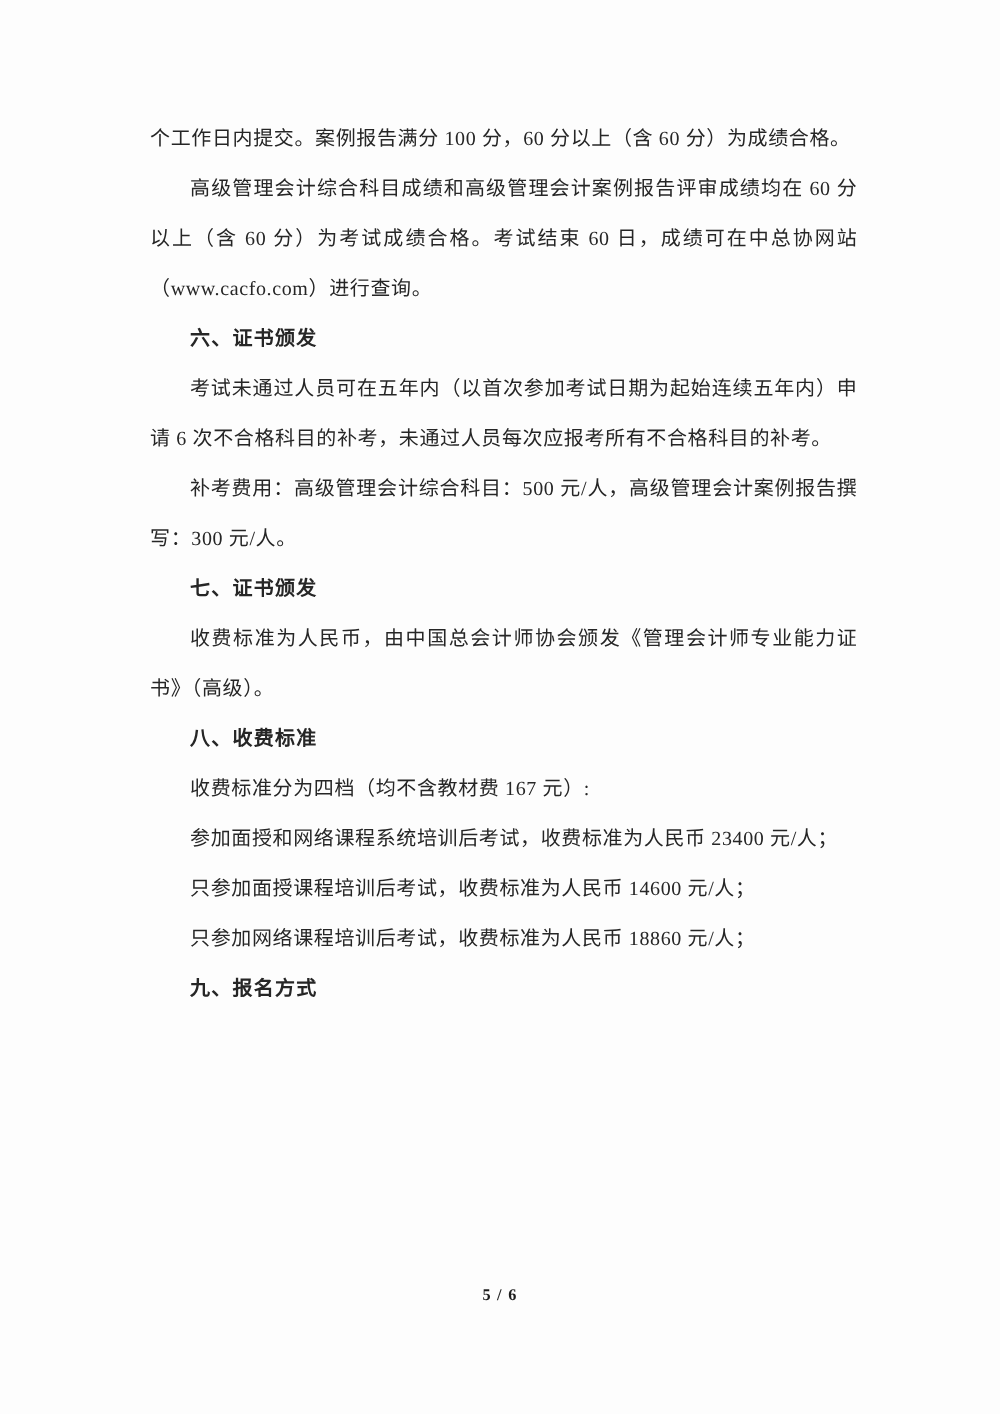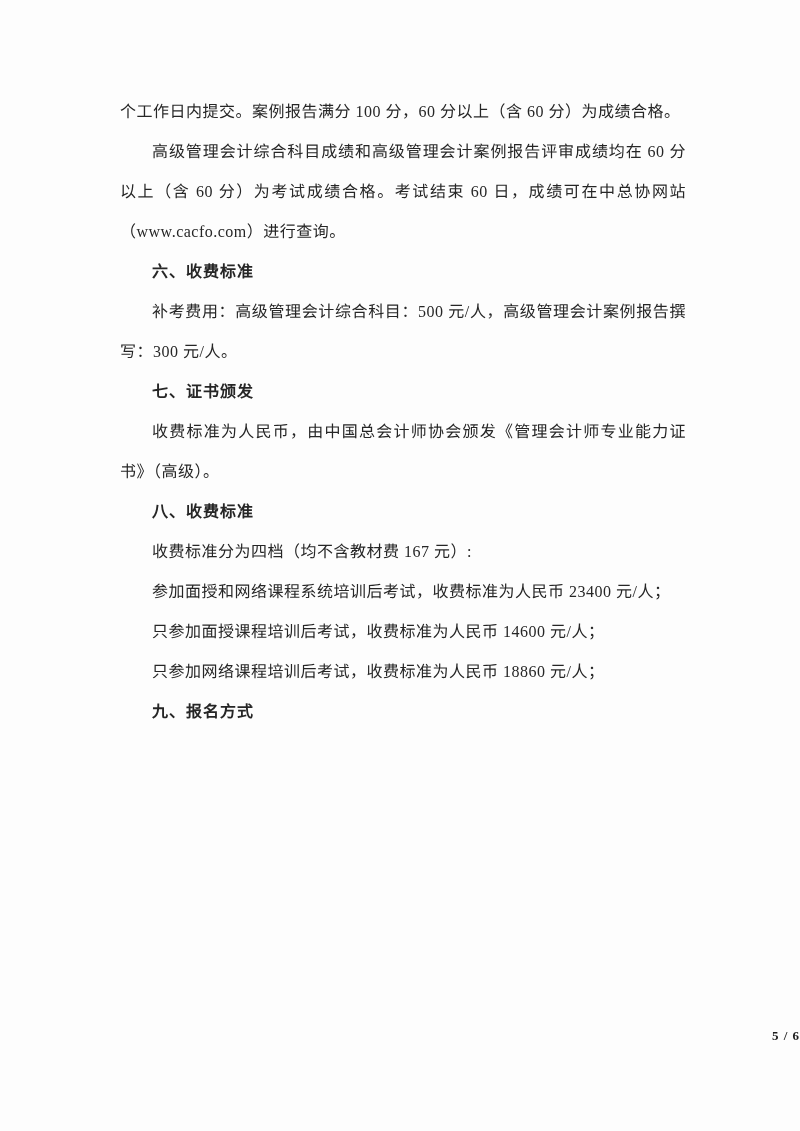--- a/index.html
+++ b/index.html
@@ -38,36 +38,37 @@
   .content p.heading {
     font-weight: bold;
     text-align: left;
     letter-spacing: 1px;
   }
   .footer {
     position: absolute;
     top: 1028px;
     left: 0;
     width: 100%;
-    text-align: right;
+    text-align: center;
     font-size: 13px;
     font-weight: bold;
     font-family: "Liberation Serif", "DejaVu Serif", serif;
     color: #1d1d1d;
     letter-spacing: 1px;
   }
 </style>
 </head>
 <body>
 
 <div class="page">
   <div class="content">
     <p class="cont">个工作日内提交。案例报告满分 100 分，60 分以上（含 60 分）为成绩合格。</p>
     <p>高级管理会计综合科目成绩和高级管理会计案例报告评审成绩均在 60 分以上（含 60 分）为考试成绩合格。考试结束 60 日，成绩可在中总协网站（www.cacfo.com）进行查询。</p>
-    <p class="heading">六、收费标准</p>
+    <p class="heading">六、证书颁发</p>
+    <p>考试未通过人员可在五年内（以首次参加考试日期为起始连续五年内）申请 6 次不合格科目的补考，未通过人员每次应报考所有不合格科目的补考。</p>
     <p>补考费用：高级管理会计综合科目：500 元/人，高级管理会计案例报告撰写：300 元/人。</p>
     <p class="heading">七、证书颁发</p>
     <p>收费标准为人民币，由中国总会计师协会颁发《管理会计师专业能力证书》（高级）。</p>
     <p class="heading">八、收费标准</p>
     <p>收费标准分为四档（均不含教材费 167 元）:</p>
     <p>参加面授和网络课程系统培训后考试，收费标准为人民币 23400 元/人；</p>
     <p>只参加面授课程培训后考试，收费标准为人民币 14600 元/人；</p>
     <p>只参加网络课程培训后考试，收费标准为人民币 18860 元/人；</p>
     <p class="heading">九、报名方式</p>
   </div>

